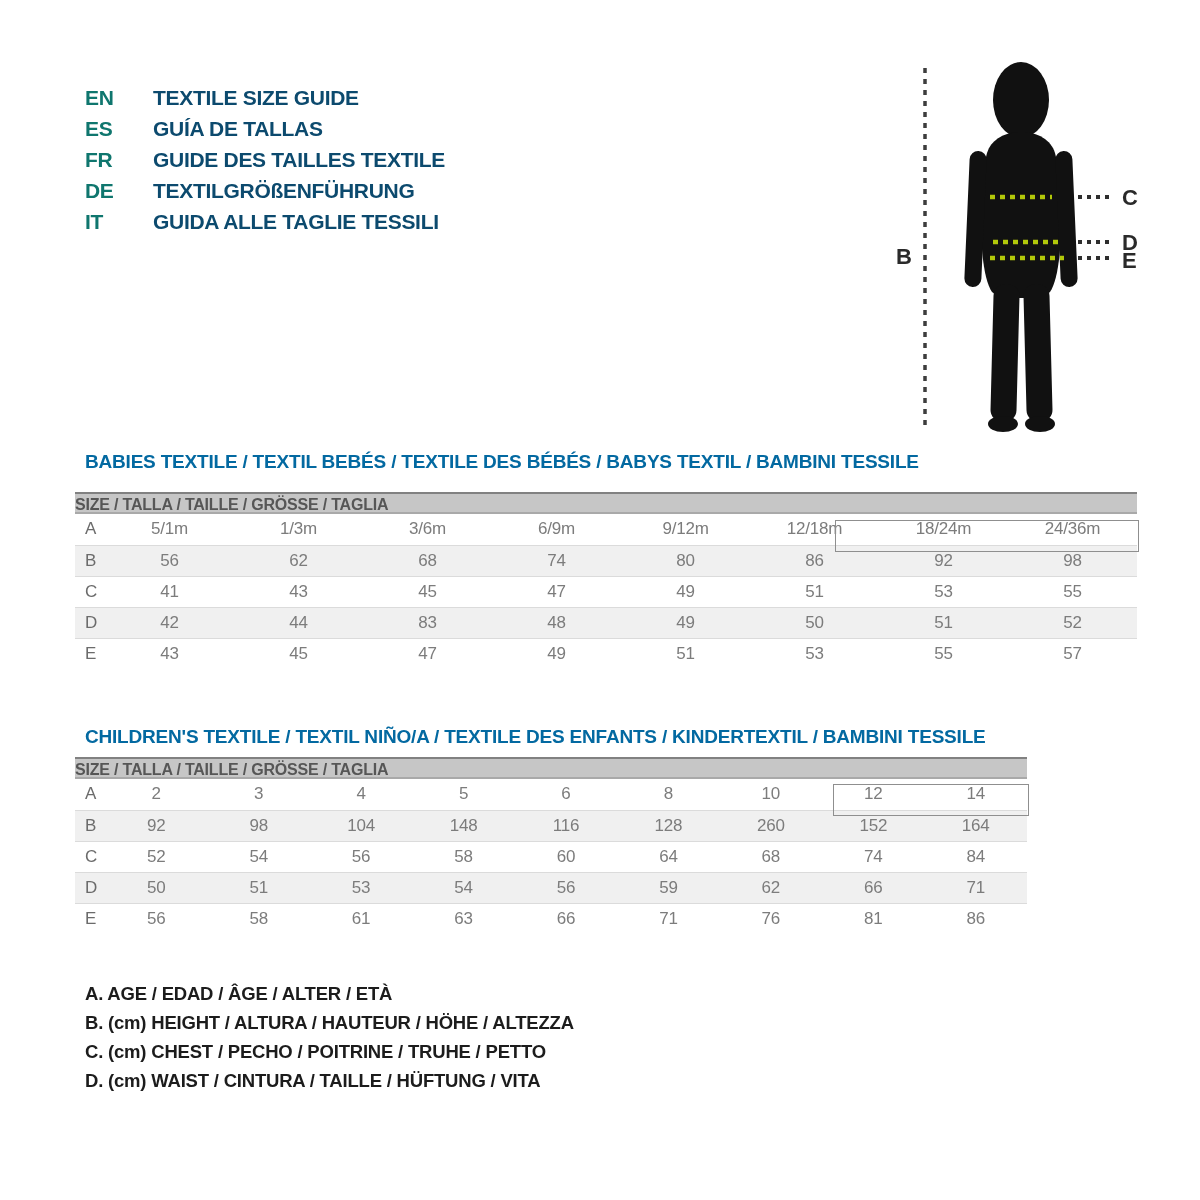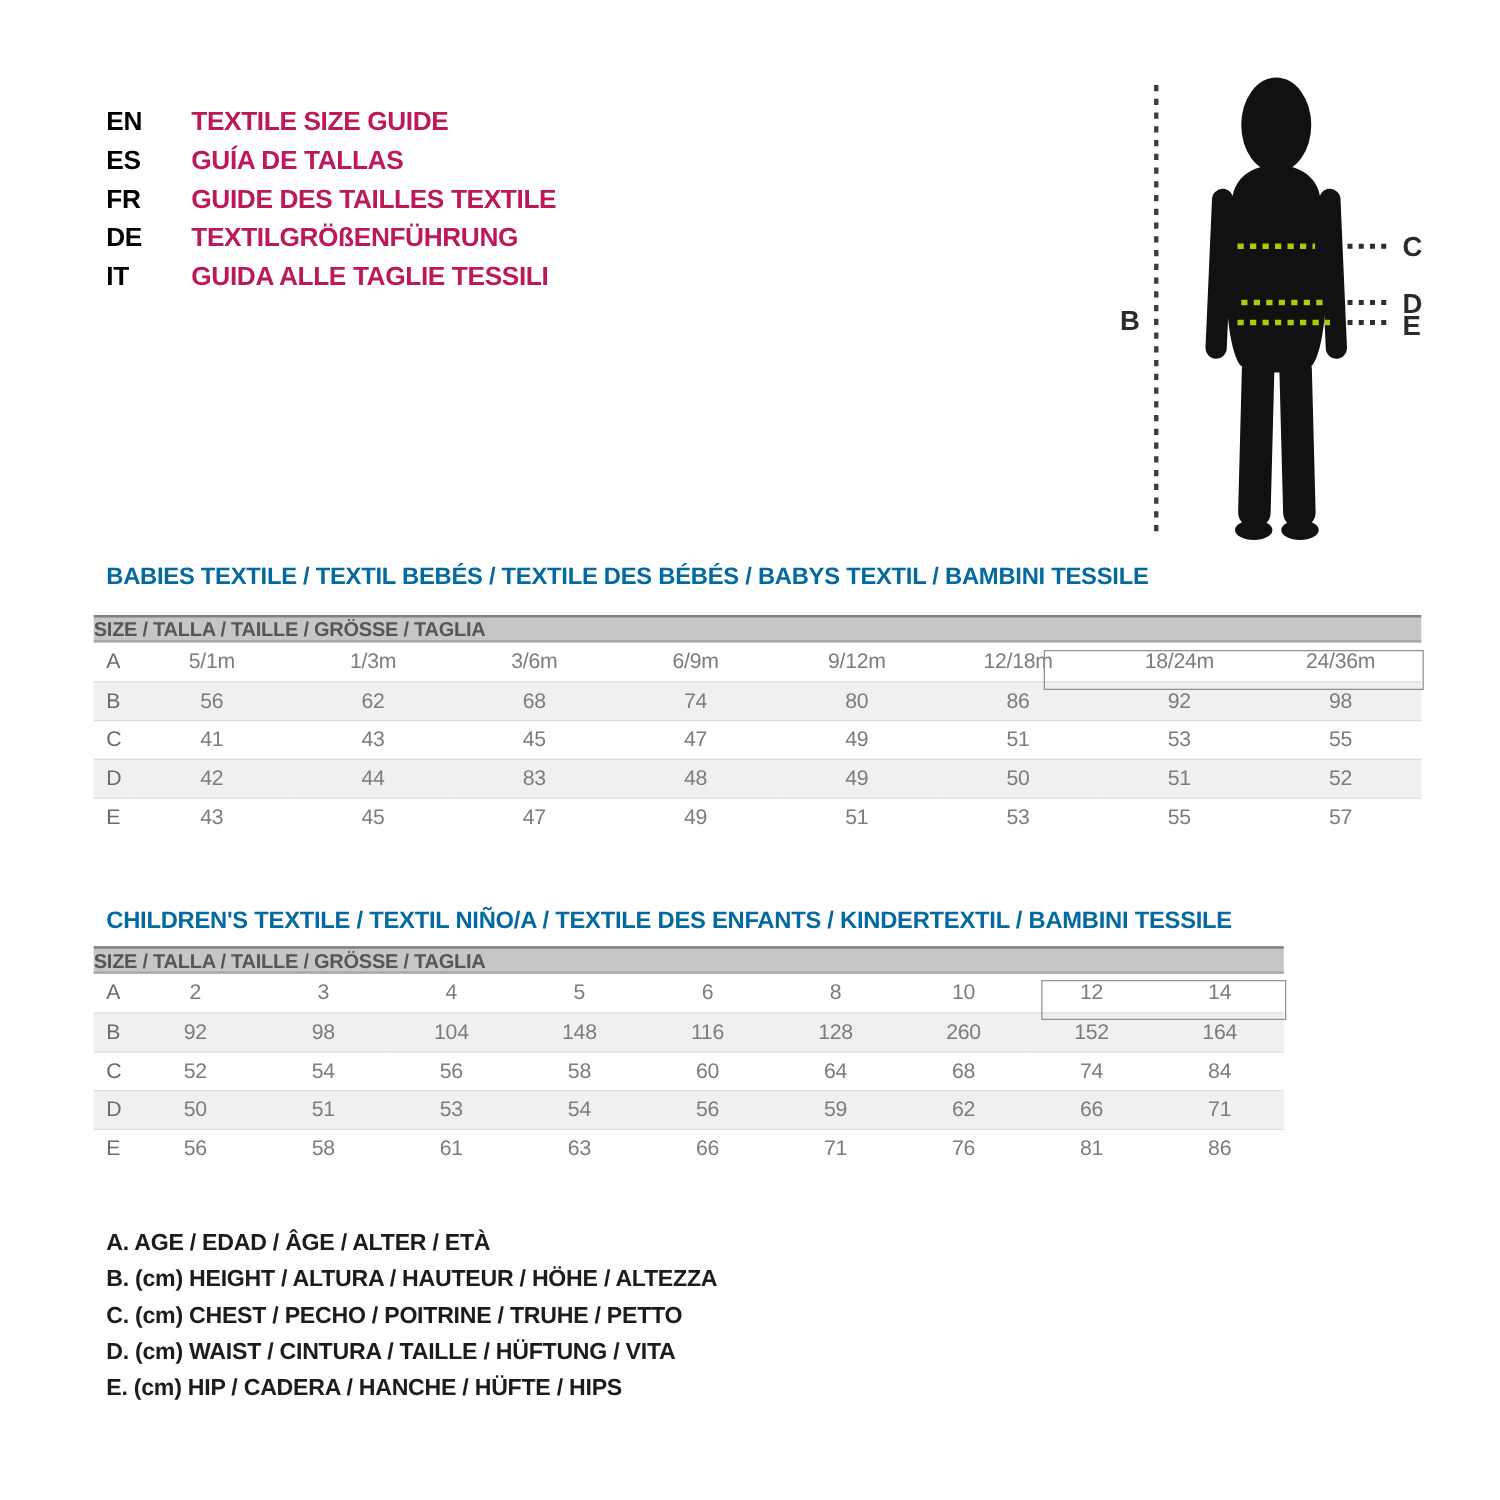--- a/index.html
+++ b/index.html
@@ -4,22 +4,22 @@
 <style>
   :root { --accent:#b2c80a; }
   html,body { margin:0; padding:0; background:#fff; }
   .page {
     position:relative; width:1200px; height:1200px; background:#ffffff;
     font-family:"Liberation Sans", sans-serif; color:#1f1f1f; overflow:hidden;
   }
   
   .lang-list { position:absolute; left:85px; top:82px; list-style:none; margin:0; padding:0; }
   .lang-list li { display:flex; height:31px; align-items:center; }
-  .lang-code { width:68px; font-size:21px; font-weight:700; letter-spacing:-0.3px; color:#000000; }
-  .lang-title { font-size:21px; font-weight:700; letter-spacing:-0.3px; color:#be185d; white-space:nowrap; }
+  .lang-code { width:68px; font-size:21px; font-weight:700; letter-spacing:-0.3px; color:#0f766e; }
+  .lang-title { font-size:21px; font-weight:700; letter-spacing:-0.3px; color:#0c4a6e; white-space:nowrap; }
 
   
   .figure { position:absolute; left:880px; top:48px; width:290px; height:395px; }
   .fig-label { font-size:22px; font-weight:700; fill:#2a2a2a; }
   .green-dash { stroke:var(--accent); stroke-width:4.5; stroke-dasharray:5 5; fill:none; }
   .black-dash { stroke:#2e2e2e; stroke-width:4; stroke-dasharray:4 5; fill:none; }
   .vert-dash  { stroke:#3d3d3d; stroke-width:3.5; stroke-dasharray:5 6; fill:none; }
   .sil { fill:#111111; }
 
   
@@ -282,16 +282,15 @@
         </tbody>
       </table>
   </div>
   <div class="sel-box sel-children"></div>
 
   <ul class="legend">
     <li>A. AGE / EDAD / ÂGE / ALTER / ETÀ</li>
     <li>B. (cm) HEIGHT / ALTURA / HAUTEUR / HÖHE / ALTEZZA</li>
     <li>C. (cm) CHEST / PECHO / POITRINE / TRUHE / PETTO</li>
     <li>D. (cm) WAIST / CINTURA / TAILLE / HÜFTUNG / VITA</li>
-    <li>E. (cm) HIP / CADERA / HANCHE / HÜFTE / HIPS</li>
   </ul>
 
 </div>
 
 </body></html>

